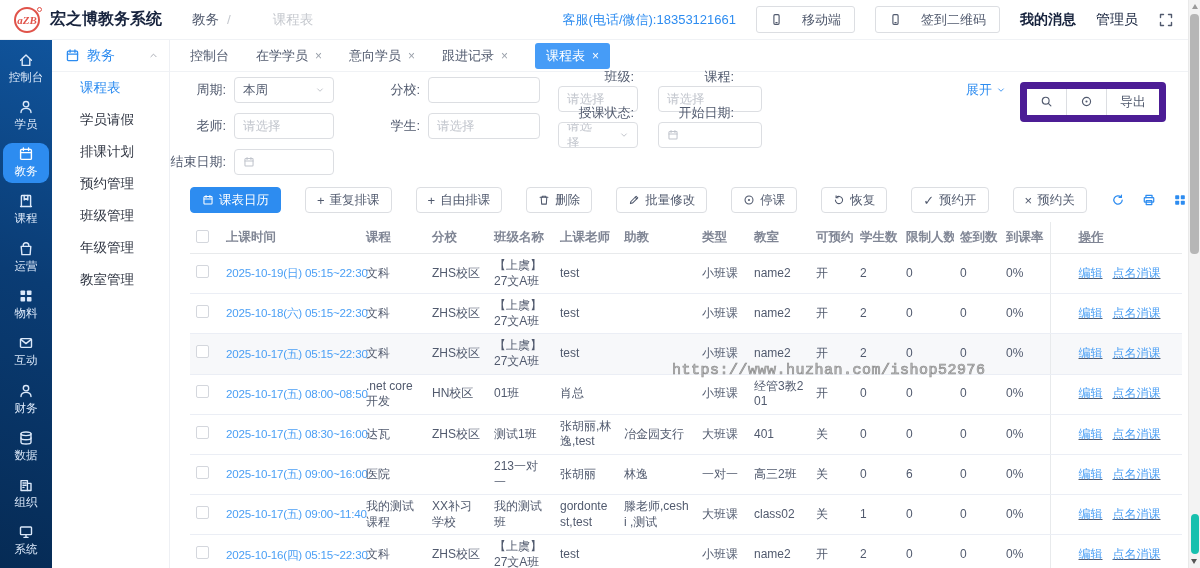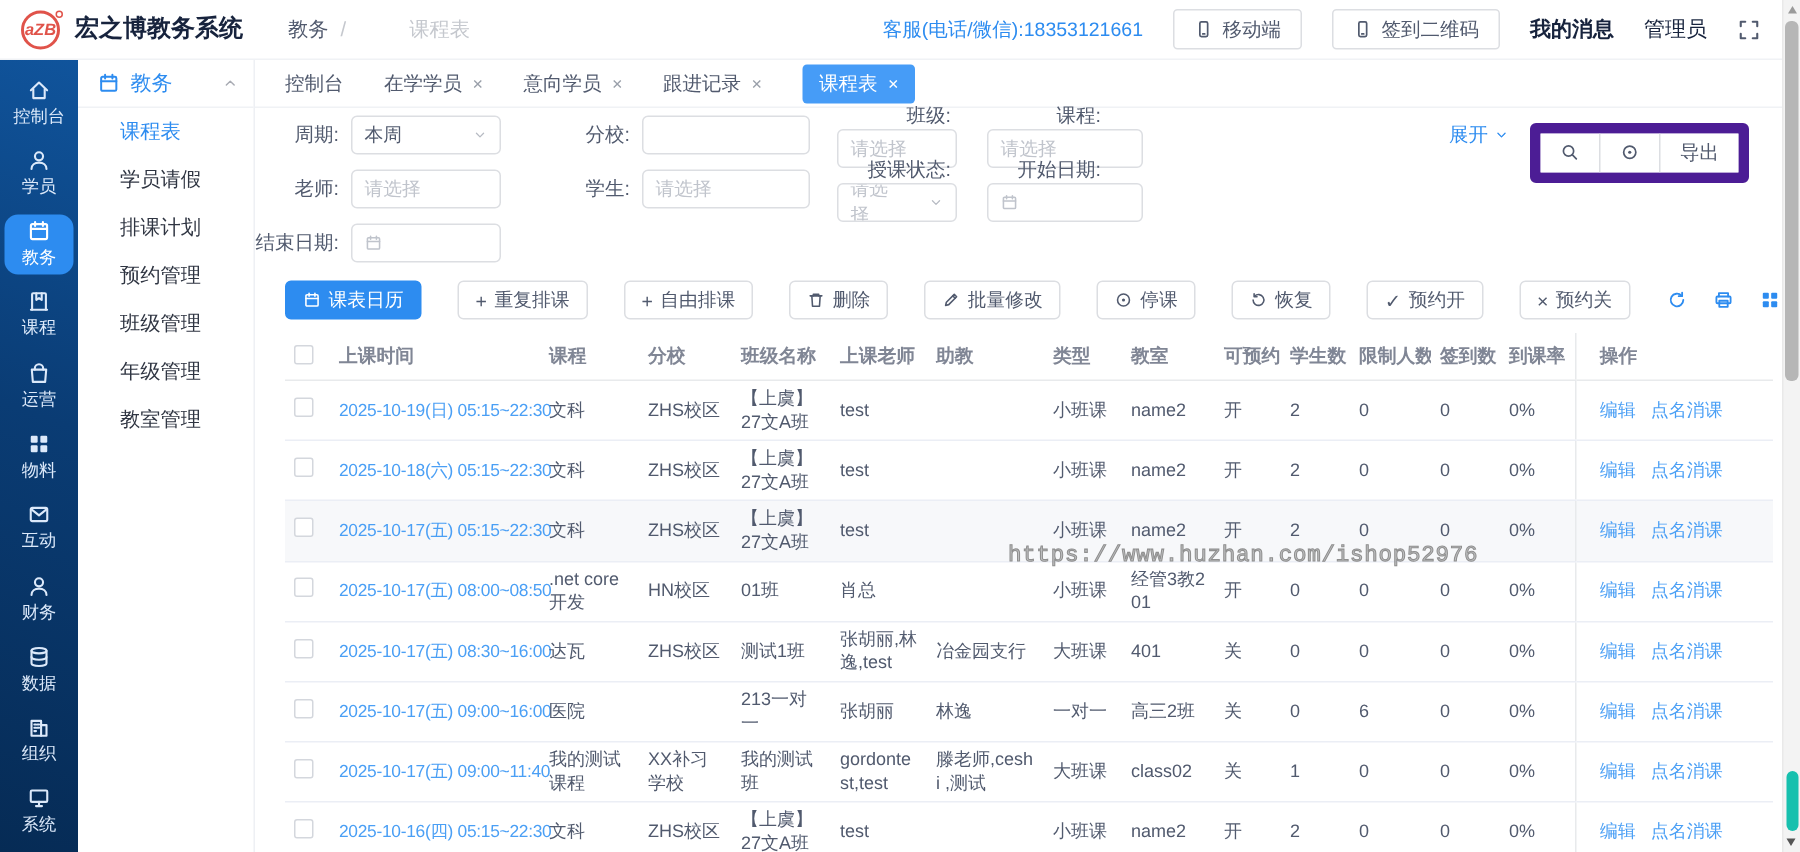--- a/index.html
+++ b/index.html
@@ -5,30 +5,30 @@
   * { box-sizing: border-box; margin: 0; padding: 0; }
   html,body { width:1200px; height:568px; overflow:hidden; }
   body { font-family:"Liberation Sans","DejaVu Sans",sans-serif; background:#fff; color:#515a6e; }
   .app { position:relative; width:1200px; height:568px; background:#fff; overflow:hidden; }
 
   
   .hdr { position:absolute; left:0; top:0; width:1200px; height:40px; background:#fff;
          display:flex; align-items:center; padding:0 26px 0 14px; border-bottom:1px solid #f0f2f5; z-index:5; }
   .logo { width:26px; height:26px; border:2px solid #e0534a; border-radius:50%; color:#e0534a;
           display:flex; align-items:center; justify-content:center; font-weight:bold; font-style:italic;
-          font-size:11px; font-family:Liberation Sans, sans-serif; position:relative; flex:0 0 auto; }
+          font-size:11px; font-family:Liberation Serif, serif; position:relative; flex:0 0 auto; }
   .logo::after{ content:""; position:absolute; right:-4px; top:-2px; width:3px; height:3px; border:1px solid #e0534a; border-radius:50%; }
   .app-title { font-size:16px; font-weight:bold; color:#17233d; margin-left:10px; }
   .crumb { display:flex; align-items:center; gap:8px; margin-left:30px; font-size:13.5px; }
   .crumb .c0 { color:#515a6e; }
   .crumb .sep { color:#c5c8ce; }
   .crumb .c1 { color:#c5c8ce; }
   .hdr-right { margin-left:auto; display:flex; align-items:center; gap:20px; }
   .support { color:#2d8cf0; font-size:13px; text-decoration:none; }
-  .hbtn { height:27px; display:inline-flex; align-items:center; gap:6px; padding:0 13px;
+  .hbtn { height:27px; display:inline-flex; align-items:center; gap:19px; padding:0 13px;
           border:1px solid #dcdee2; border-radius:3px; background:#fff; font-size:13px; color:#515a6e; cursor:pointer; }
   .hdr-text { font-size:14px; color:#17233d; }
   .hdr-text.bold { font-weight:bold; }
   .fs-icon { color:#515a6e; font-size:16px; display:flex; }
 
   
   .rail { position:absolute; left:0; top:40px; bottom:0; width:52px;
           background:linear-gradient(200deg,#10549c 0%,#0a3c74 45%,#062b55 100%);
           display:flex; flex-direction:column; align-items:center; padding-top:8px; z-index:4; }
   .rail-item { width:46px; min-height:40px; margin-bottom:7px; border-radius:9px;
@@ -92,21 +92,21 @@
   
   .tablewrap { margin:2px 6px 0 20px; }
   table { border-collapse:collapse; table-layout:fixed; width:992px; }
   th { font-size:12.5px; color:#808695; font-weight:bold; text-align:left; padding:7px 6px;
        border-bottom:1px solid #e8eaec; white-space:nowrap; overflow:hidden; }
   td { font-size:12px; color:#515a6e; padding:4px 6px; border-bottom:1px solid #ebeef5;
        vertical-align:middle; word-break:break-all; line-height:1.3; height:30px; }
   tr.hl td { background:#f7f8fa; }
   .cb { width:13px; height:13px; border:1px solid #d4d7dd; border-radius:2px; background:#fff; display:inline-block; cursor:pointer; }
   td.cell-time a { color:#4a9ff5; text-decoration:none; font-size:11.6px; letter-spacing:-0.2px; white-space:nowrap; cursor:pointer; }
-  th.ops, td.ops { border-left:1px solid #e8eaec; padding-left:16px; }
+  th.ops, td.ops { border-left:1px solid #e8eaec; padding-left:28px;text-decoration:underline; }
   td.ops a { color:#4a9ff5; text-decoration:none; margin-right:10px; white-space:nowrap; cursor:pointer; }
 
   
   .watermark { position:absolute; left:672px; top:362px; font-family:"Liberation Mono","DejaVu Sans Mono",monospace;
                font-size:15px; color:rgba(150,150,150,0.55); -webkit-text-stroke:0.7px #8f8f8f;
                letter-spacing:0.5px; z-index:6; pointer-events:none; white-space:nowrap; }
 
   
   .scrollbar { position:absolute; right:0; top:0; width:12px; height:568px; background:#f3f3f3; border-left:1px solid #e9e9e9; z-index:7; }
   .sb-up { width:0; height:0; border-left:3.5px solid transparent; border-right:3.5px solid transparent;

